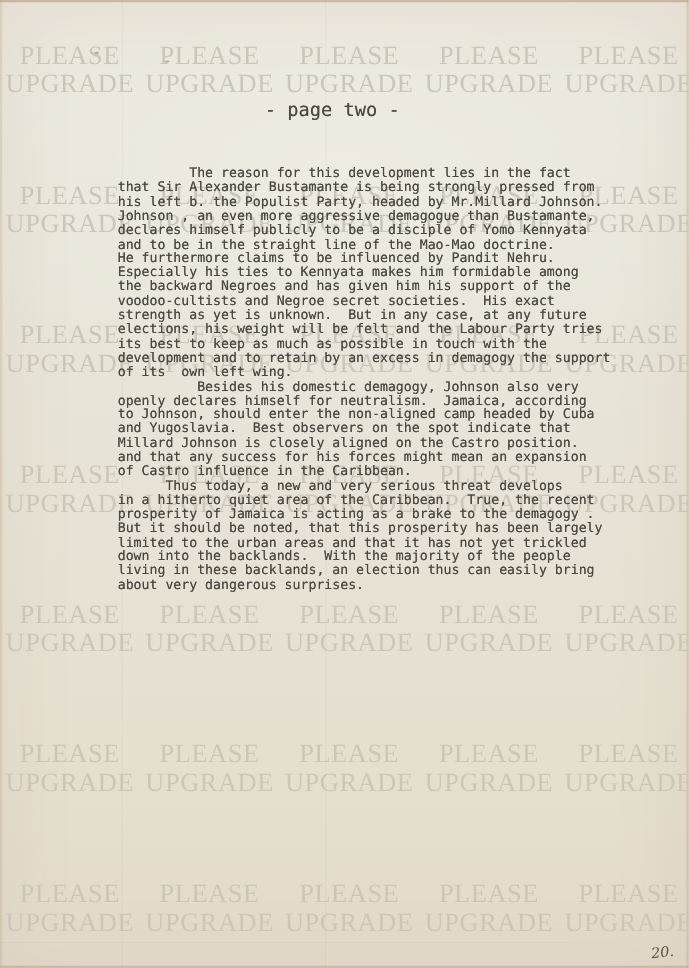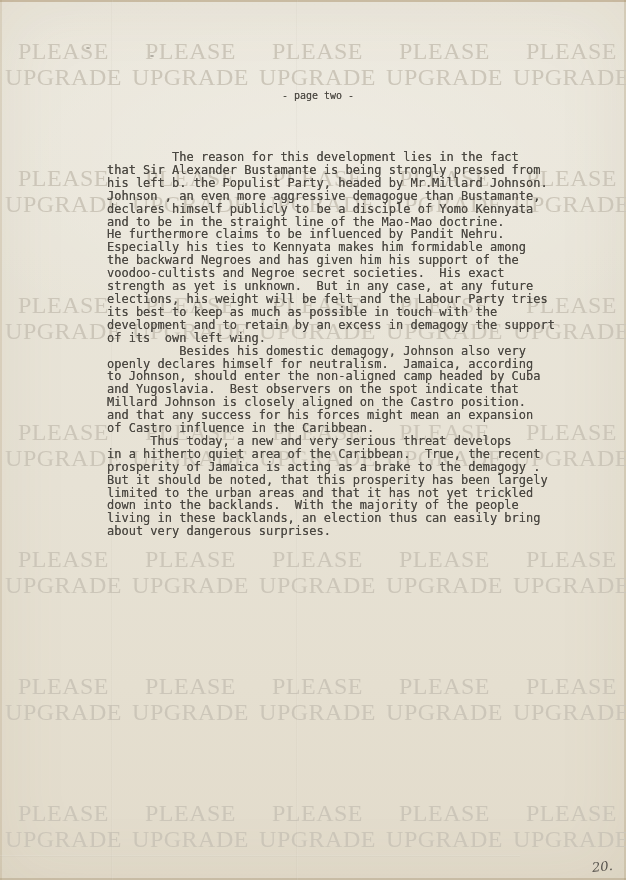--- a/index.html
+++ b/index.html
@@ -40,24 +40,24 @@
   .crease-h {
     position: absolute; left: 0; top: 855px; width: 520px; height: 2px;
     background: linear-gradient(180deg, rgba(255,255,255,0.16), rgba(130,118,95,0.08));
   }
   .speck { position: absolute; border-radius: 50%; background: rgba(100,95,85,0.45); }
   .speck-1 { left: 86px; top: 47px; width: 4px; height: 2px; }
   .speck-2 { left: 150px; top: 55px; width: 4px; height: 2px; }
   .page-header {
     position: absolute;
     top: 90px;
-    left: 16px;
+    left: 0;
     width: 604px;
     text-align: center;
-    font-size: 10px;
+    font-size: 17px;
     color: #4b4842;
     text-shadow: 0 0 0.6px rgba(75,72,66,0.7);
   }
   .body-text {
     position: absolute;
     left: 107px;
     top: 151px;
     font-size: 12px;
     line-height: 12.9px;
     white-space: pre;

